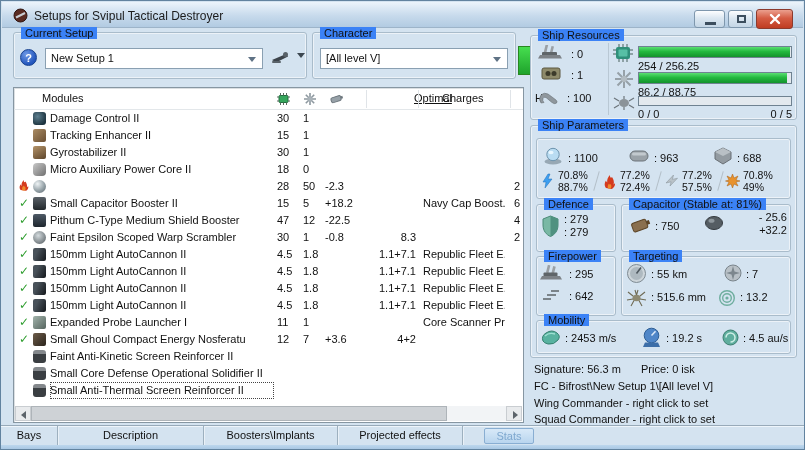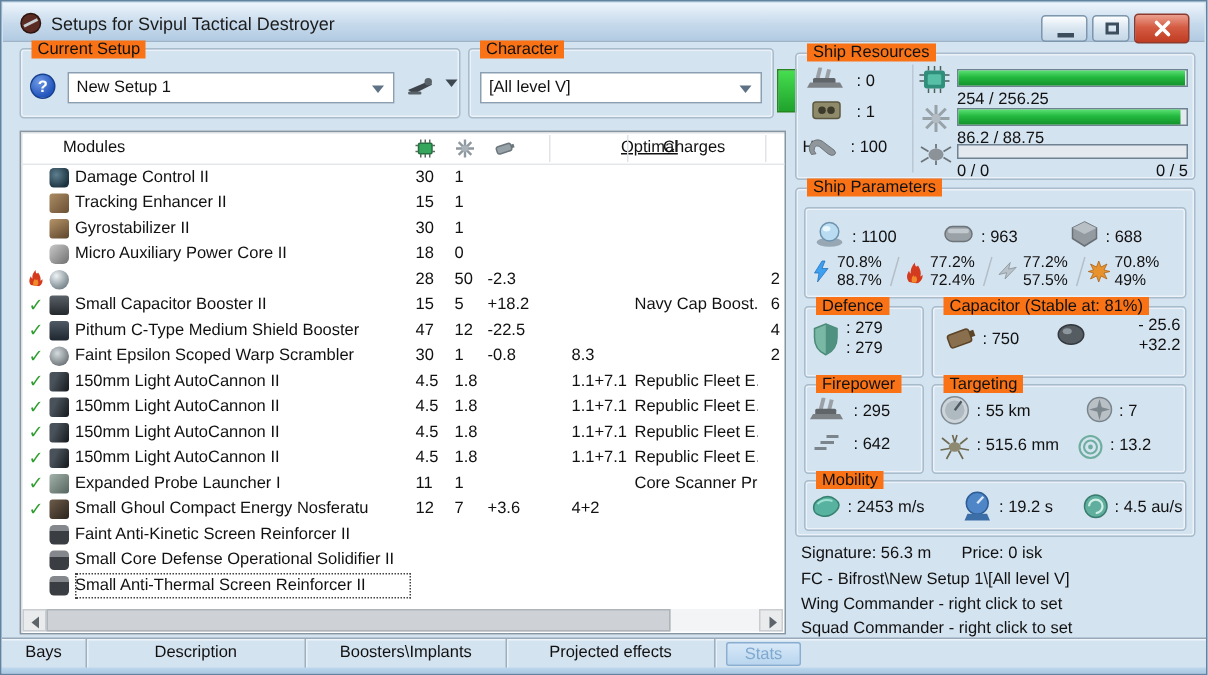--- a/index.html
+++ b/index.html
@@ -14,21 +14,21 @@
   .wbtn{position:absolute;top:8px;height:18px;border:1px solid #7e97ad;border-radius:3px;
     background:linear-gradient(#fdfeff,#dbe7f1 45%,#c4d6e6);}
   .wbtn.min{left:692px;width:31px;} .wbtn.max{left:726px;width:25px;}
   .wbtn.close{left:754px;top:7px;width:37px;height:20px;border-color:#8c3a2d;
     background:linear-gradient(#eba08f,#d55c44 45%,#bf3c22);}
   .glyph-min{position:absolute;left:10px;top:11px;width:11px;height:3px;background:#3c4e5e;}
   .glyph-max{position:absolute;left:8px;top:4px;width:9px;height:8px;border:2px solid #3c4e5e;}
   
   .group{position:absolute;border:1px solid #a9bccb;border-radius:3px;
     box-shadow:inset 0 0 0 1px rgba(255,255,255,.55);}
-  .glabel{position:absolute;background:#f97316;padding:0 4px;line-height:12px;white-space:nowrap;}
+  .glabel{position:absolute;background:#3b82f6;padding:0 4px;line-height:12px;white-space:nowrap;}
   
   .combo{position:absolute;background:#fff;border:1px solid #8aa0b2;height:21px;line-height:19px;
     padding-left:5px;cursor:default;}
   .chev{position:absolute;right:6px;top:8px;width:0;height:0;border-left:4px solid transparent;
     border-right:4px solid transparent;border-top:5px solid #5f7285;}
   .helpbtn{position:absolute;width:17px;height:17px;border-radius:50%;
     background:radial-gradient(circle at 35% 30%,#6f9ae6,#2356bd 70%);border:1px solid #17418f;
     color:#fff;font-weight:bold;text-align:center;line-height:16px;font-size:11px;}
   .greenbar{position:absolute;left:517px;top:45px;width:13px;height:29px;
     background:linear-gradient(#46de4f,#1fa32c);border:1px solid #28861f;}
@@ -40,21 +40,21 @@
   .hcell{position:absolute;top:4px;color:#111;padding-left:20px;}
   #module-rows{position:absolute;left:0;top:22px;right:0;height:293px;overflow:hidden;}
   .mrow{position:relative;height:17px;line-height:17px;white-space:nowrap;}
   .cell{position:absolute;top:0;height:17px;overflow:hidden;}
   .state{left:3px;width:14px;text-align:center;}
   .check{color:#2f9e2f;font-weight:bold;font-family:"DejaVu Sans",sans-serif;font-size:12px;}
   .mico{position:absolute;left:19px;top:2px;width:13px;height:13px;border-radius:2px;}
   .name{left:36px;width:224px;}
   .name.focused{outline:1px dotted #444;outline-offset:-1px;}
   .cpu{left:263px;width:26px;} .pg{left:289px;width:22px;} .cap{left:311px;width:44px;}
-  .opt{left:367px;width:48px;} .chg{left:409px;width:82px;} .h{left:490px;width:16px;text-align:right;}
+  .opt{left:354px;width:48px;text-align:right;} .chg{left:409px;width:82px;} .h{left:490px;width:16px;text-align:right;}
   
   .mi-dc{background:radial-gradient(circle at 35% 35%,#5e7f8f,#1d3440 75%);border-radius:3px;}
   .mi-te{background:linear-gradient(135deg,#ab8c64,#6a4f33);}
   .mi-gyro{background:linear-gradient(150deg,#b5946a,#5d452b);}
   .mi-mapc{background:linear-gradient(135deg,#c9c9c9,#6f6f6f);border-radius:4px;}
   .mi-ab{background:radial-gradient(circle at 35% 30%,#eef3f5,#8d9aa0 60%,#5b666c);border-radius:50%;}
   .mi-cb{background:linear-gradient(180deg,#5a6168,#23282c);}
   .mi-sb{background:linear-gradient(180deg,#4e5a66,#1e262e);}
   .mi-ws{background:radial-gradient(circle at 40% 35%,#d4dbde,#7c8488 65%,#4a5154);border-radius:50%;}
   .mi-ac{background:linear-gradient(115deg,#49525a 30%,#14181c);}
@@ -551,17 +551,17 @@
   <span class="stat" style="left:533px;top:362px;">Signature: 56.3 m</span>
   <span class="stat" style="left:640px;top:362px;">Price: 0 isk</span>
   <span class="stat" style="left:533px;top:379px;">FC - Bifrost\New Setup 1\[All level V]</span>
   <span class="stat" style="left:533px;top:396px;">Wing Commander - right click to set</span>
   <span class="stat" style="left:533px;top:412px;">Squad Commander - right click to set</span>
 
   <div class="tabbar">
     <div class="tab" style="left:0;width:57px;">Bays</div>
     <div class="tab" style="left:57px;width:146px;">Description</div>
     <div class="tab" style="left:203px;width:134px;">Boosters\Implants</div>
-    <div class="tab" style="left:337px;width:139px;">Projected effects</div>
+    <div class="tab" style="left:337px;width:125px;">Projected effects</div>
     <div class="tab stats" style="left:483px;width:50px;">Stats</div>
   </div>
   <div style="position:absolute;left:0;right:0;top:444px;height:6px;background:linear-gradient(#bdd7ed,#9fc0de);"></div>
 </div>
 
 </body></html>

